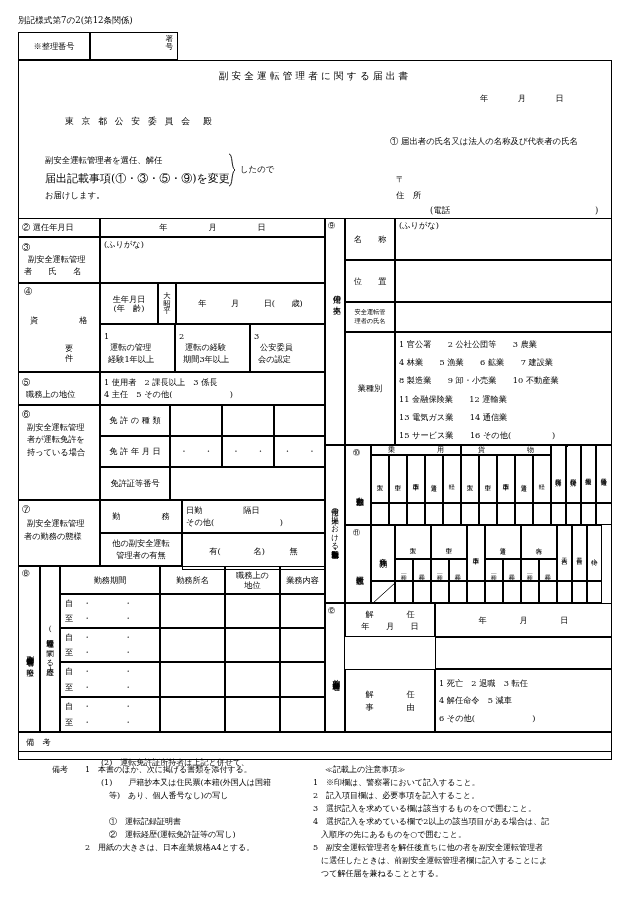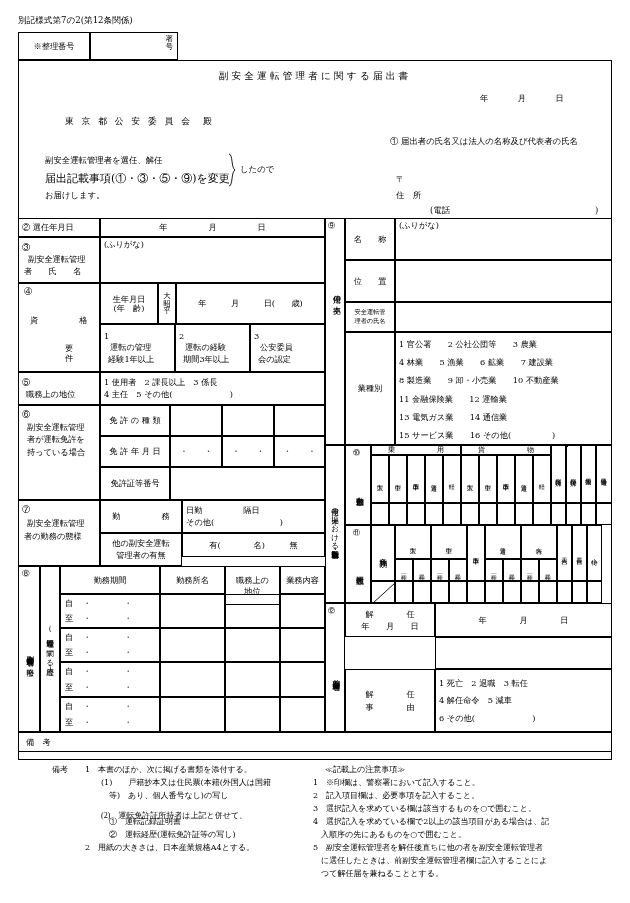--- a/index.html
+++ b/index.html
@@ -188,35 +188,35 @@
       <span>他の副安全運転</span>
       <span>管理者の有無</span>
     </div>
   </div>
   <div class="cell top l pad" style="left:182px;top:500px;width:143px;height:33px;">
     <div class="lstack" style="height:100%;line-height:1.45;">
       <span>日勤　　　　　隔日</span>
       <span>その他(　　　　　　　　)</span>
     </div>
   </div>
-  <div class="cell" style="left:182px;top:533px;width:143px;height:24px;">有(　　　　名)　　　無</div>
+  <div class="cell" style="left:182px;top:533px;width:143px;height:37px;">有(　　　　名)　　　無</div>
 
   <div class="cell" style="left:18px;top:566px;width:22px;height:166px;">
     <div style="position:relative;height:100%;width:100%;">
       <span class="abs" style="left:3px;top:2px;font-size:7.6px;">⑧</span>
       <div class="vert abs" style="left:1px;top:14px;width:20px;height:150px;font-size:7.6px;">副安全運転管理者の略歴</div>
     </div>
   </div>
   <div class="cell" style="left:40px;top:566px;width:20px;height:166px;">
     <div class="vert" style="width:18px;height:162px;font-size:7.4px;">(運転管理に関する経歴)</div>
   </div>
 
   <div class="cell" style="left:60px;top:566px;width:100px;height:28px;">勤務期間</div>
   <div class="cell" style="left:160px;top:566px;width:65px;height:28px;">勤務所名</div>
-  <div class="cell" style="left:225px;top:566px;width:55px;height:39px;white-space:pre-line;">職務上の
+  <div class="cell" style="left:225px;top:566px;width:55px;height:28px;white-space:pre-line;">職務上の
 地位</div>
   <div class="cell" style="left:280px;top:566px;width:45px;height:28px;">業務内容</div>
 
   <div>
 
     <div class="cell" style="left:60px;top:594px;width:100px;height:34px;">
       <div style="position:relative;width:100%;height:100%;">
         <span class="abs" style="left:4px;top:3px;">自</span>
         <span class="abs" style="left:22px;top:3px;">・　　　　・</span>
         <span class="abs" style="left:4px;top:18px;">至</span>
@@ -498,21 +498,21 @@
 
   <div class="cell top l pad" style="left:18px;top:732px;width:594px;height:28px;">
     <span style="padding:3px 4px;">備　考</span>
   </div>
 
   <div class="note" style="left:52px;top:764px;">備考</div>
   <div>
     <div class="note" style="left:85px;top:764px;">1　本書のほか、次に掲げる書類を添付する。</div>
     <div class="note" style="left:85px;top:777px;">　　(1)　　戸籍抄本又は住民票(本籍(外国人は国籍</div>
     <div class="note" style="left:85px;top:790px;">　　　等)　あり、個人番号なし)の写し</div>
-    <div class="note" style="left:85px;top:810px;font-family:Liberation Serif, serif;">　　(2)　運転免許証所持者は上記と併せて、</div>
+    <div class="note" style="left:85px;top:757px;">　　(2)　運転免許証所持者は上記と併せて、</div>
     <div class="note" style="left:85px;top:816px;">　　　①　運転記録証明書</div>
     <div class="note" style="left:85px;top:829px;">　　　②　運転経歴(運転免許証等の写し)</div>
     <div class="note" style="left:85px;top:842px;">2　用紙の大きさは、日本産業規格A4とする。</div>
   </div>
 
   <div class="note" style="left:325px;top:764px;">≪記載上の注意事項≫</div>
   <div>
     <div class="note" style="left:313px;top:777px;">1　※印欄は、警察署において記入すること。</div>
     <div class="note" style="left:313px;top:790px;">2　記入項目欄は、必要事項を記入すること。</div>
     <div class="note" style="left:313px;top:803px;">3　選択記入を求めている欄は該当するものを○で囲むこと。</div>

